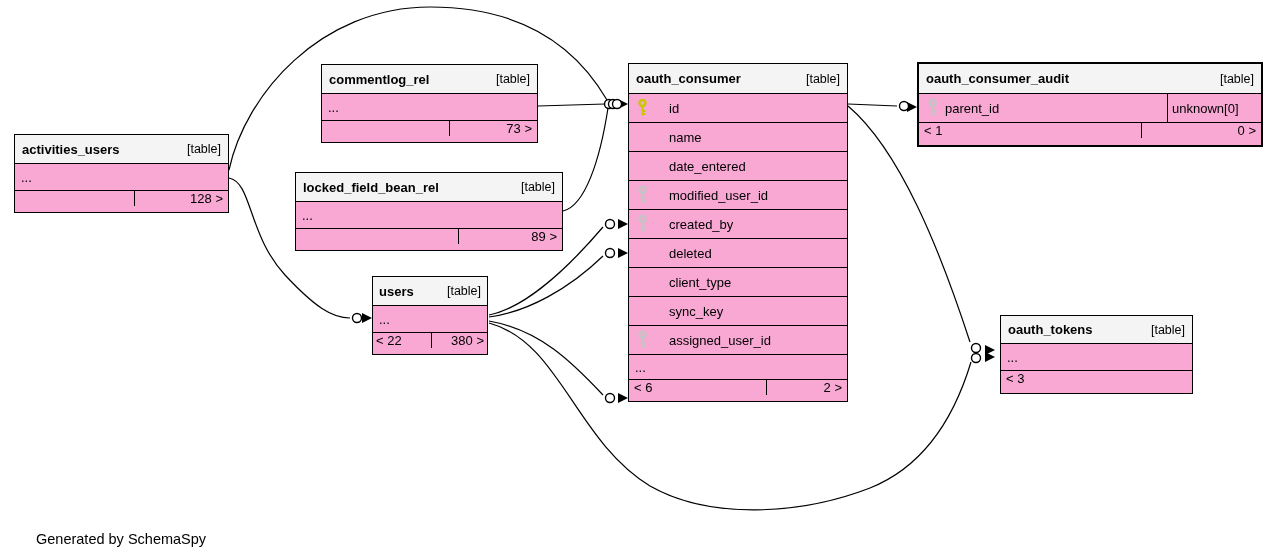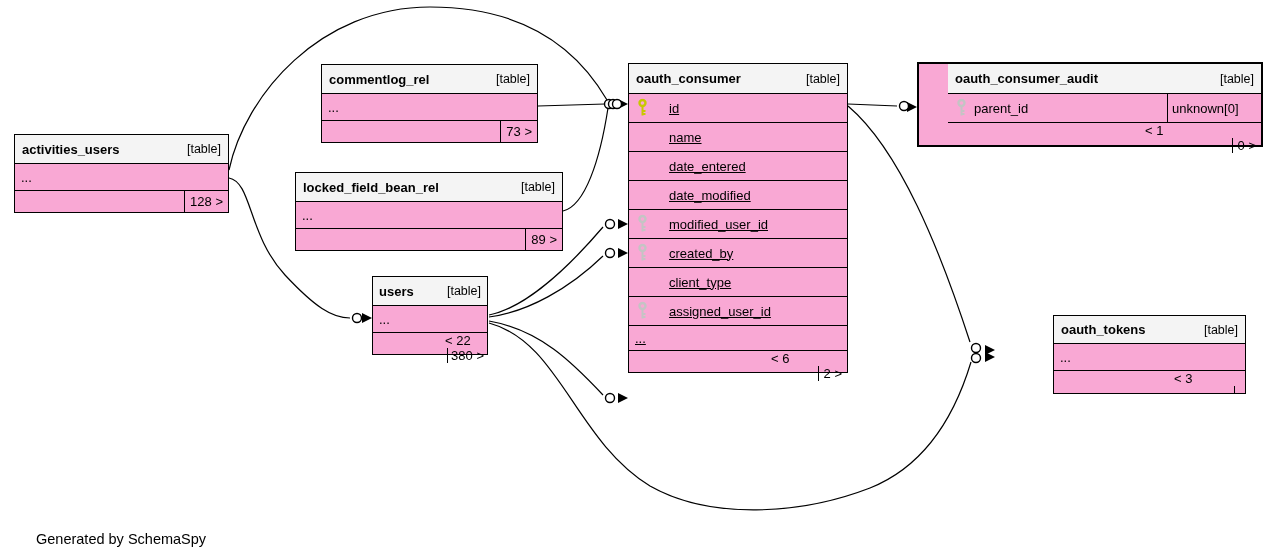--- a/index.html
+++ b/index.html
@@ -18,51 +18,51 @@
   .table-node.thick{border-width:2px;}
   .tbl-header{display:flex;align-items:center;justify-content:space-between;background:var(--header-bg);
     border-bottom:1px solid var(--border);height:29px;box-sizing:border-box;padding:0 7px;}
   .tbl-name{font-weight:bold;font-size:13px;white-space:nowrap;}
   .tbl-type{font-size:12.5px;white-space:nowrap;margin-left:10px;}
   .tbl-row{position:relative;display:flex;align-items:center;border-bottom:1px solid var(--border);
     box-sizing:border-box;height:27px;padding:0 6px;white-space:nowrap;}
   .col-row .col-label{margin-left:28px;}
   .keyicon{position:absolute;left:8px;top:50%;transform:translateY(-50%);width:11px;height:19px;}
   .ellipsis-row{height:27px;}
-  .tbl-footer{display:flex;align-items:flex-end;height:21px;box-sizing:border-box;flex-direction:column;}
+  .tbl-footer{display:flex;align-items:flex-start;height:21px;box-sizing:border-box;}
   .ft-cell{box-sizing:border-box;display:flex;align-items:center;padding:0 5px;border-left:1px solid var(--border);}
   .ft-cell:first-child{border-left:none;}
   .ft-cell.left{justify-content:flex-start;}
   .ft-cell.mid{justify-content:center;}
   .ft-cell.right{flex:1;justify-content:flex-end;}
   
   #t-activities{left:14px;top:134px;width:215px;}
   #t-activities .ft-cell.left{width:62px}#t-activities .ft-cell.mid{width:57px}
   #t-commentlog{left:321px;top:64px;width:217px;}
   #t-commentlog .ft-cell.left{width:66px}#t-commentlog .ft-cell.mid{width:61px}
   #t-locked{left:295px;top:172px;width:268px;}
   #t-locked .ft-cell.left{width:82px}#t-locked .ft-cell.mid{width:80px}
   #t-users{left:372px;top:276px;width:116px;}
   #t-users .ft-cell.left{width:45px;padding:0 3px;}#t-users .ft-cell.mid{width:13px;padding:0;}
   #t-users .ft-cell.right{padding:0 3px;}
   #t-consumer{left:628px;top:63px;width:220px;}
   #t-consumer .tbl-header{height:30px;}
-  #t-consumer .tbl-row{height:29px;text-decoration:underline;}
+  #t-consumer .tbl-row{height:29px;}
   #t-consumer .ellipsis-row{height:25px;}
   #t-consumer .col-row .col-label{margin-left:34px;}
   #t-consumer .ft-cell.left{width:81px}#t-consumer .ft-cell.mid{width:56px}
-  #t-audit{left:917px;top:62px;width:346px;padding-left:29px;}
+  #t-audit{left:917px;top:62px;width:346px;}
   #t-audit .tbl-header{height:30px;}
   #t-audit .tbl-row{height:29px;padding:0;}
   #t-audit .col-row .col-label{margin-left:26px;}
   #t-audit .tbl-footer{height:22px;}
   #t-audit .ft-cell.left{width:121px}#t-audit .ft-cell.mid{width:101px}
   #t-audit .note-cell{margin-left:auto;border-left:1px solid var(--border);height:100%;
     display:flex;align-items:center;padding:0 4px;width:94px;box-sizing:border-box;}
-  #t-tokens{left:1053px;top:315px;width:193px;}
+  #t-tokens{left:1000px;top:315px;width:193px;}
   #t-tokens .tbl-header{height:28px;}
   #t-tokens .tbl-footer{height:22px;}
   #t-tokens .ft-cell.left{width:76px}#t-tokens .ft-cell.mid{width:59px}
   #caption{position:absolute;left:36px;top:531px;font-size:14.5px;z-index:1;}
   .keysvg{display:block;width:11px;height:19px;}
 </style>
 </head>
 <body>
 
 <div id="canvas">
@@ -180,23 +180,20 @@
       </span>
       <span class="col-label">id</span>
     </div>
     <div class="tbl-row col-row">
       <span class="col-label">name</span>
     </div>
     <div class="tbl-row col-row">
       <span class="col-label">date_entered</span>
     </div>
     <div class="tbl-row col-row">
-      <span class="col-label">date_modified</span>
-    </div>
-    <div class="tbl-row col-row">
       <span class="keyicon">
         <svg class="keysvg" viewBox="0 0 11 19">
             <g stroke="var(--foreign-key)" fill="none">
               <circle cx="5.5" cy="4.5" r="3" stroke-width="2.4"></circle>
               <path d="M5.5,7.5 V17 M5.5,12.5 H8.5 M5.5,15.5 H8.5" stroke-width="2"></path>
             </g>
           </svg>
       </span>
       <span class="col-label">modified_user_id</span>
     </div>
@@ -205,21 +202,27 @@
         <svg class="keysvg" viewBox="0 0 11 19">
             <g stroke="var(--foreign-key)" fill="none">
               <circle cx="5.5" cy="4.5" r="3" stroke-width="2.4"></circle>
               <path d="M5.5,7.5 V17 M5.5,12.5 H8.5 M5.5,15.5 H8.5" stroke-width="2"></path>
             </g>
           </svg>
       </span>
       <span class="col-label">created_by</span>
     </div>
     <div class="tbl-row col-row">
+      <span class="col-label">deleted</span>
+    </div>
+    <div class="tbl-row col-row">
       <span class="col-label">client_type</span>
+    </div>
+    <div class="tbl-row col-row">
+      <span class="col-label">sync_key</span>
     </div>
     <div class="tbl-row col-row">
       <span class="keyicon">
         <svg class="keysvg" viewBox="0 0 11 19">
             <g stroke="var(--foreign-key)" fill="none">
               <circle cx="5.5" cy="4.5" r="3" stroke-width="2.4"></circle>
               <path d="M5.5,7.5 V17 M5.5,12.5 H8.5 M5.5,15.5 H8.5" stroke-width="2"></path>
             </g>
           </svg>
       </span>

